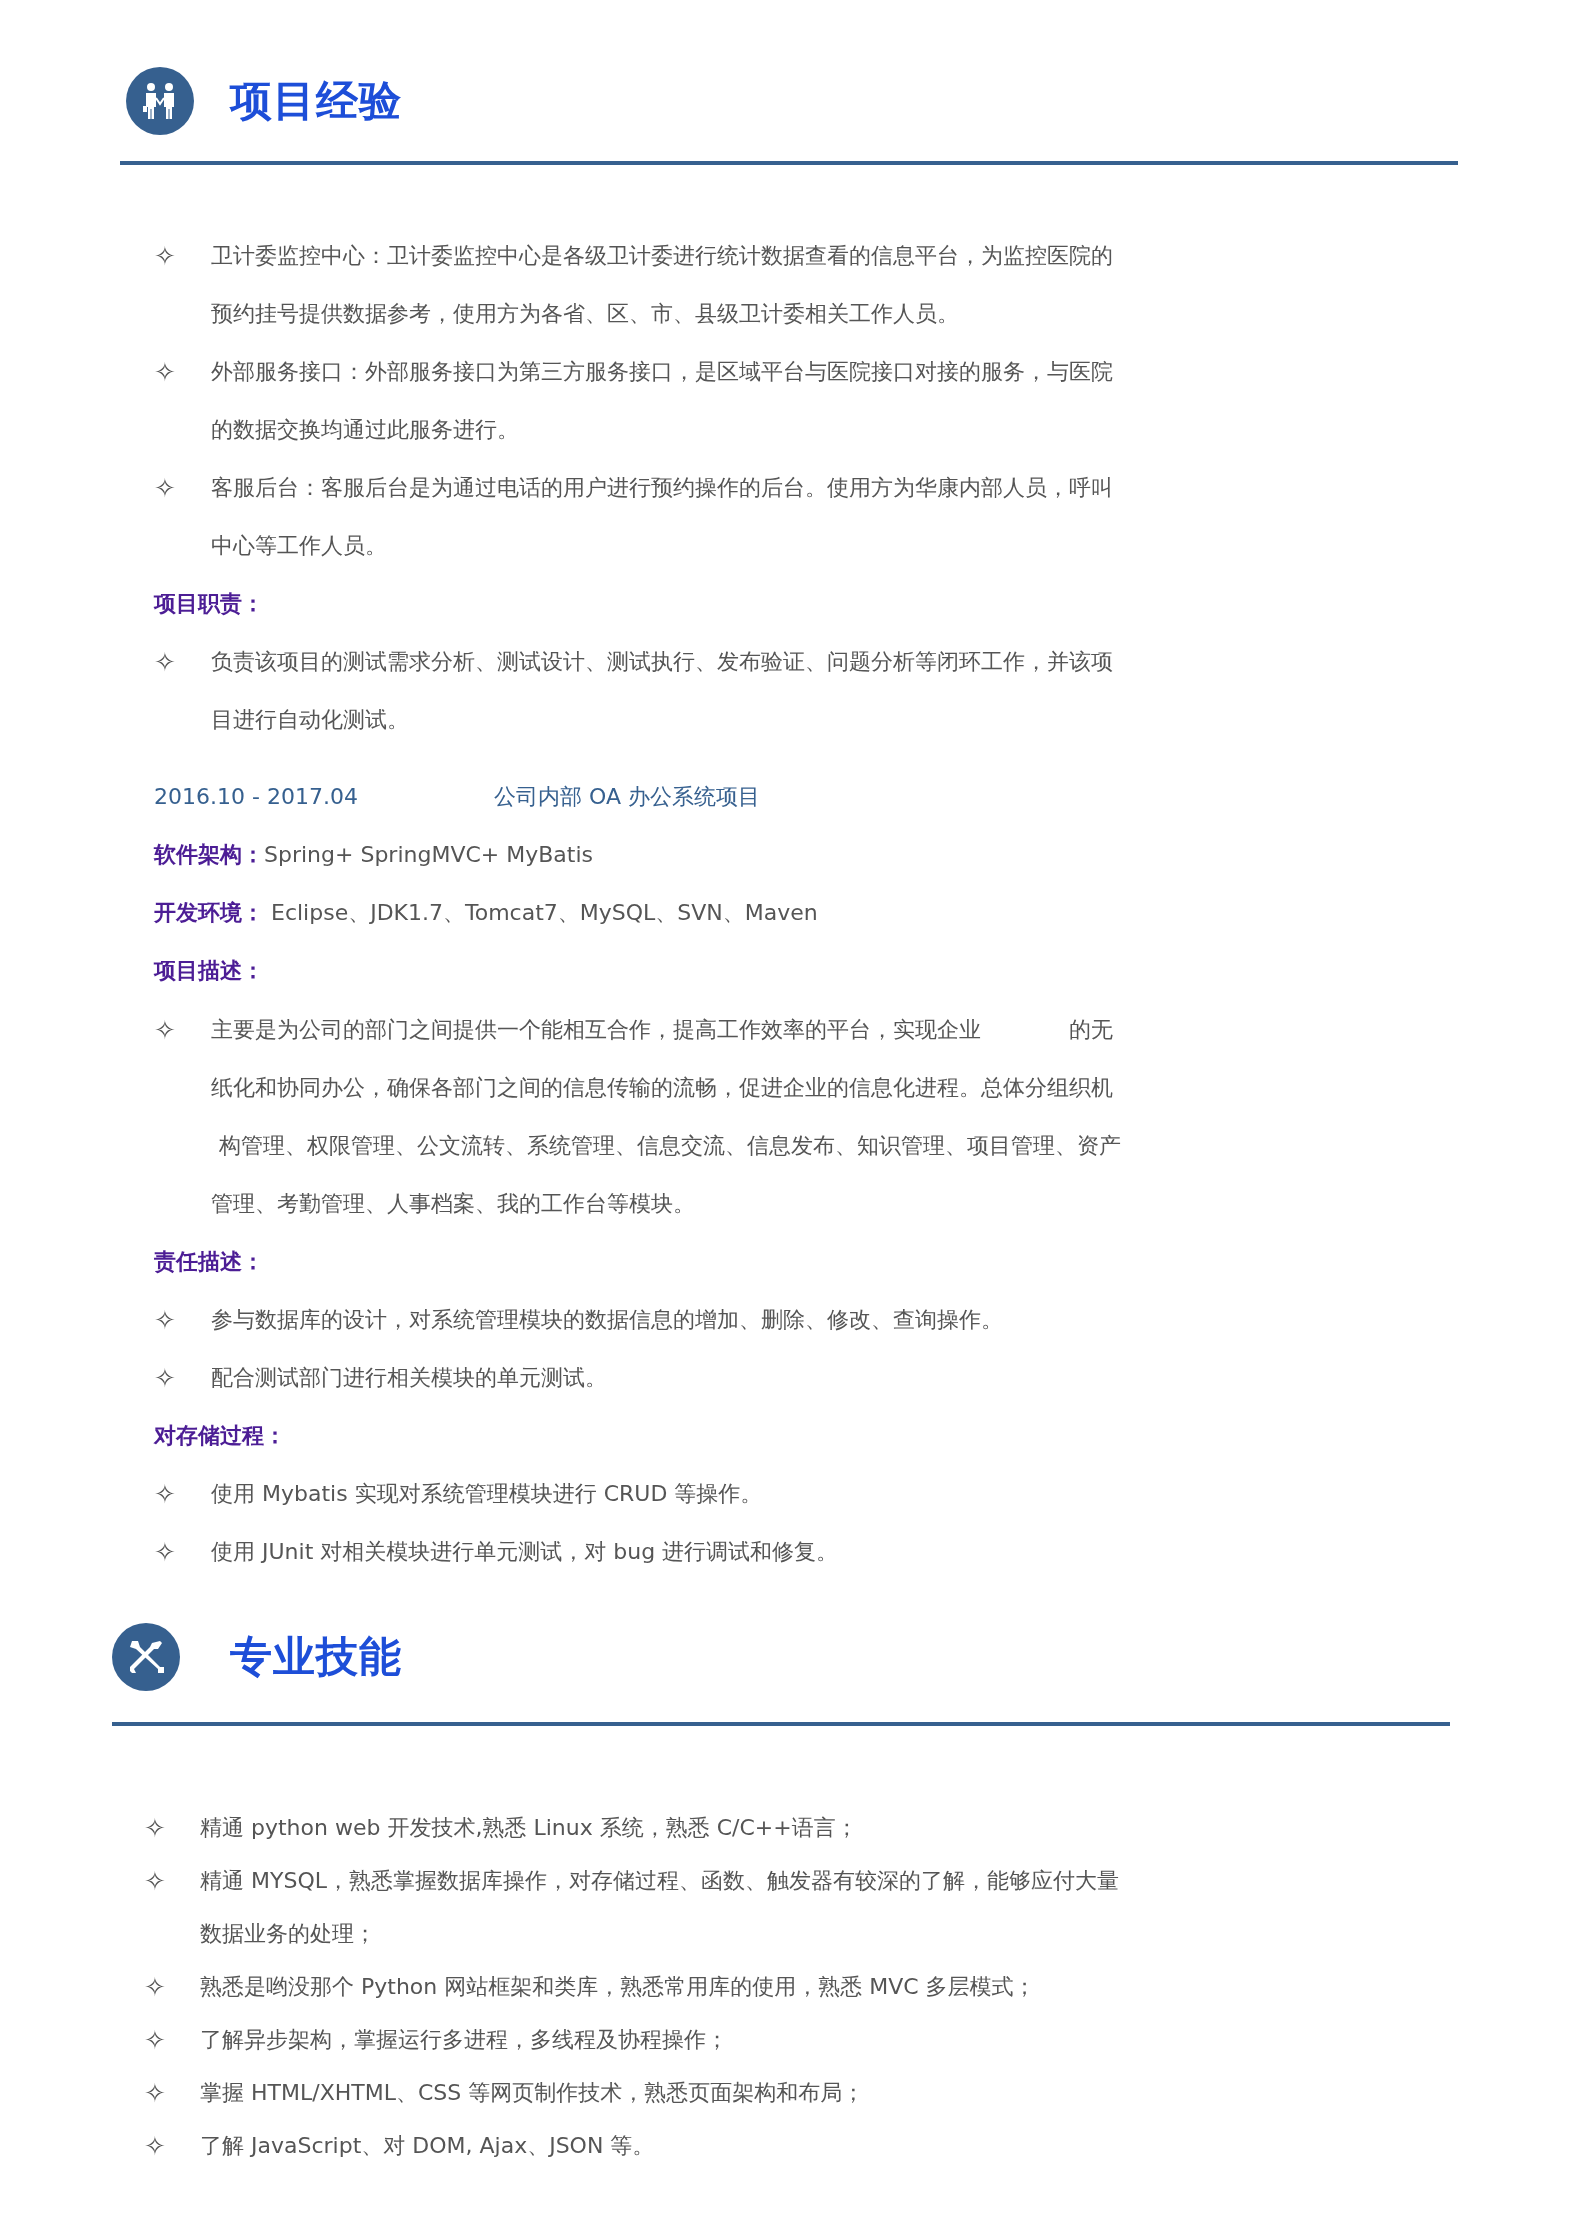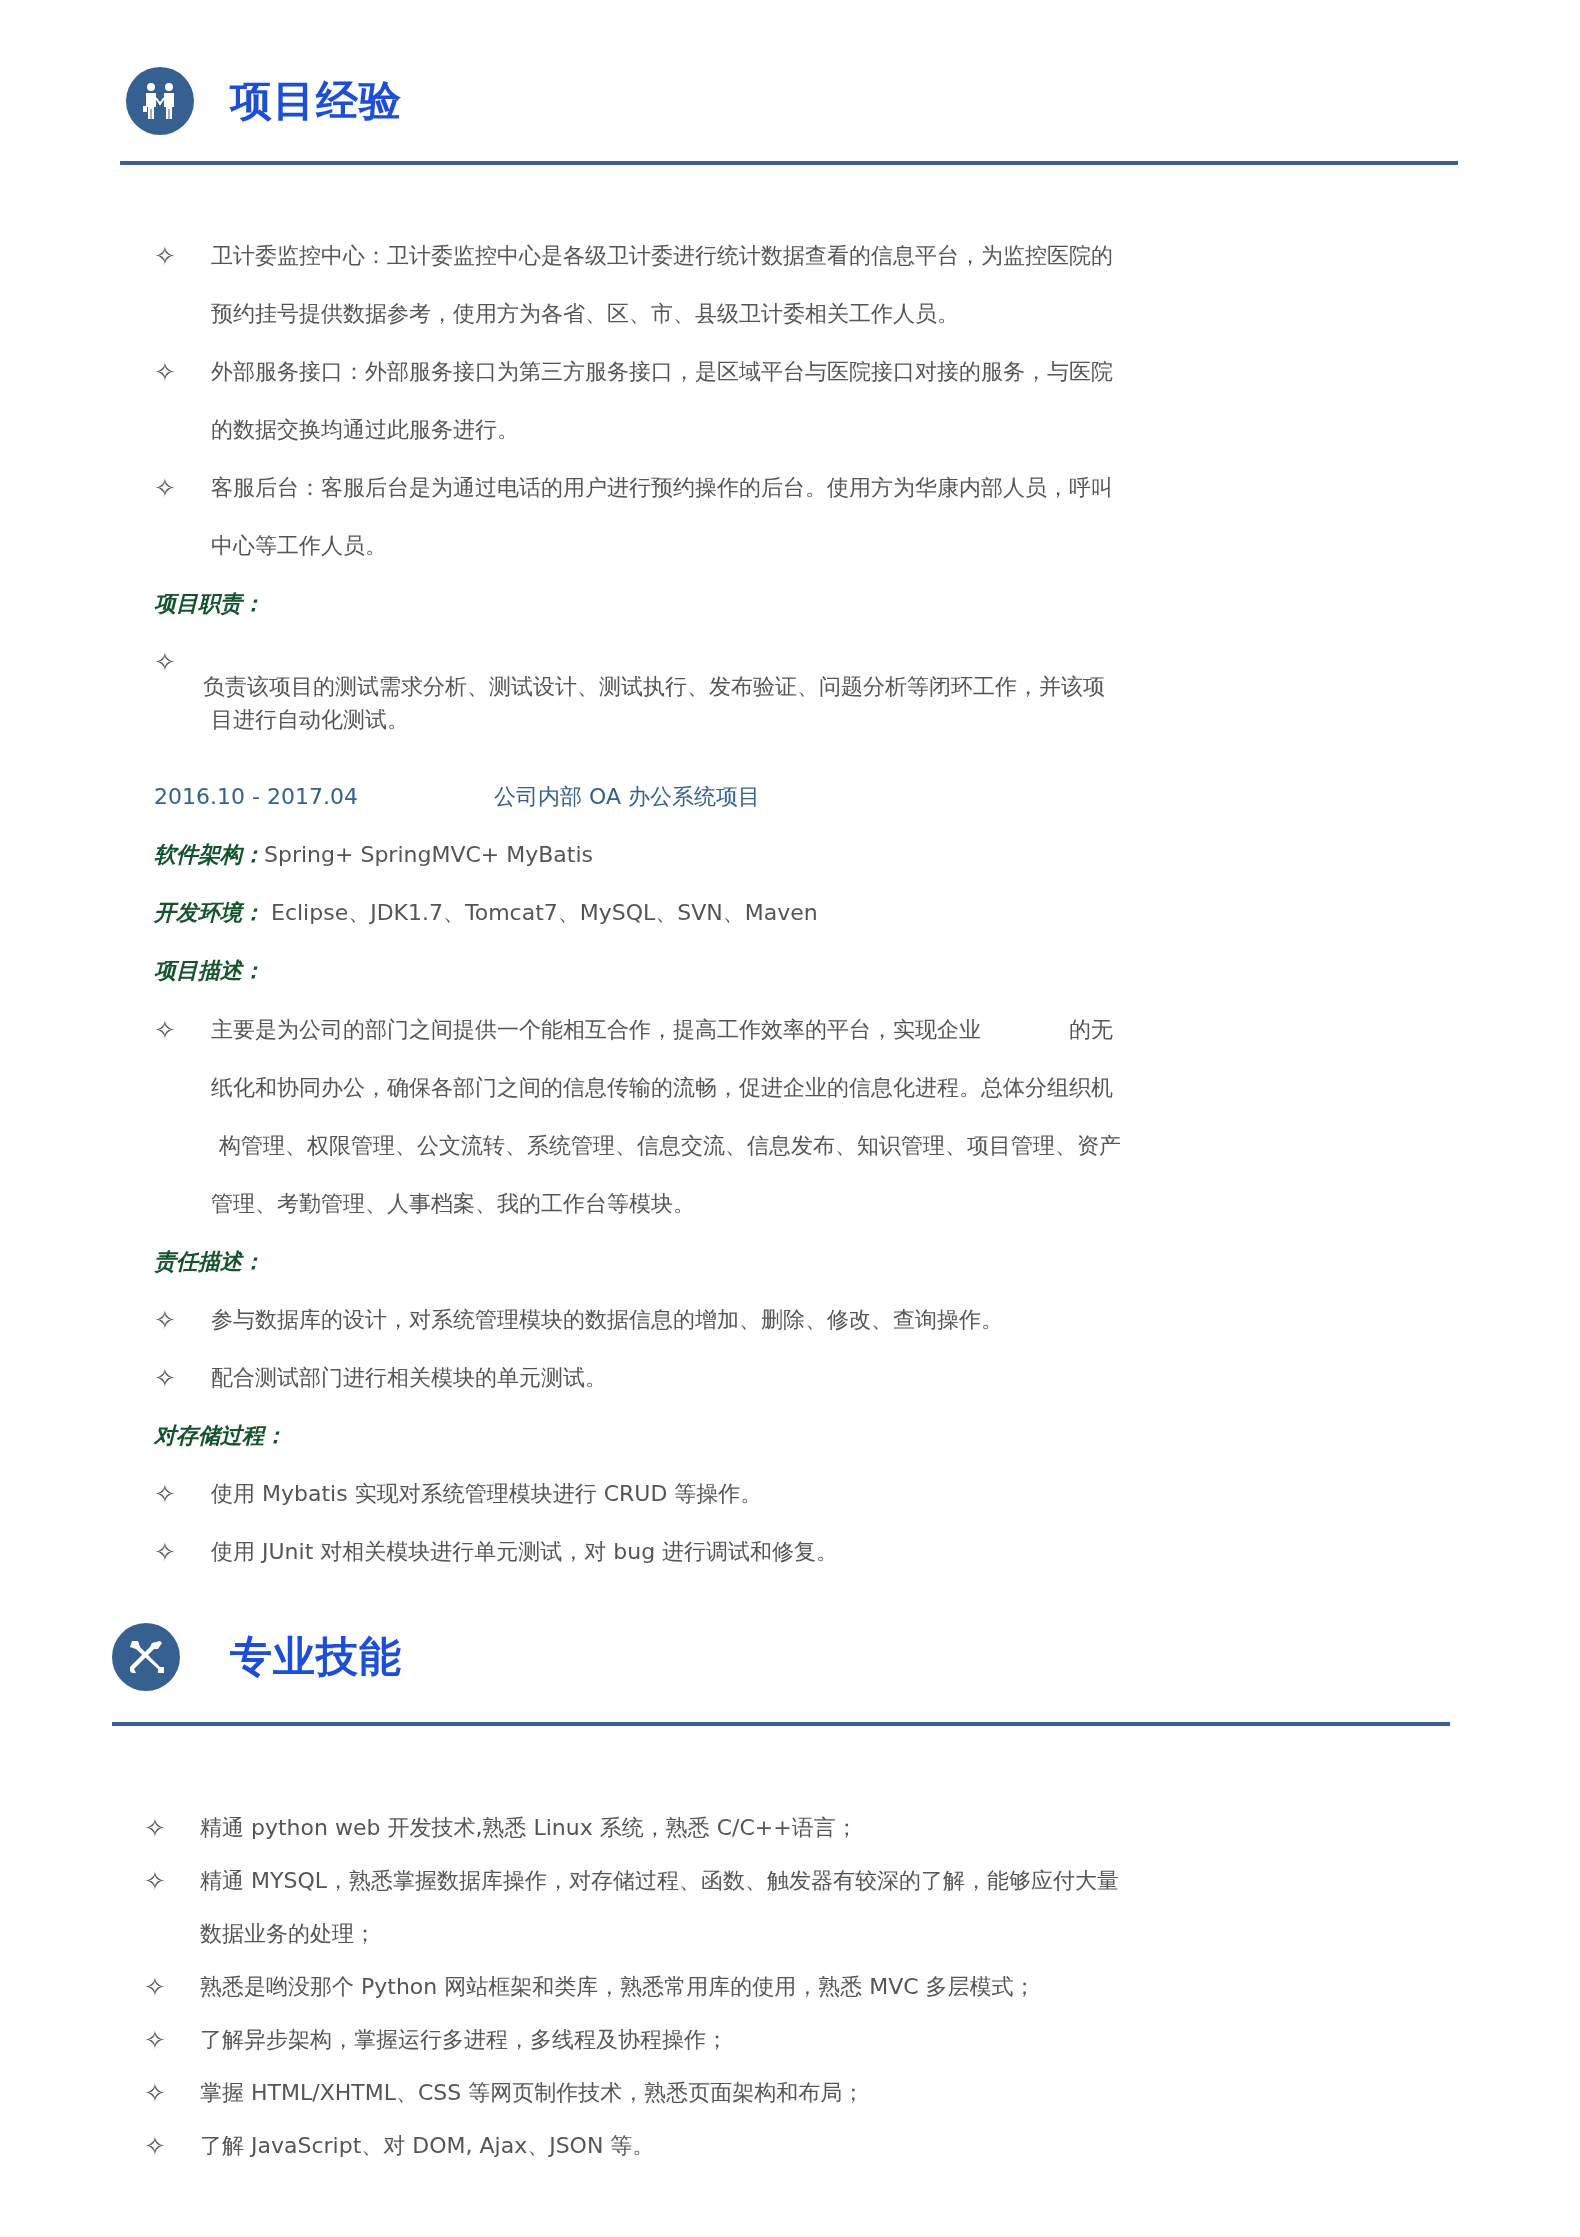--- a/index.html
+++ b/index.html
@@ -4,21 +4,21 @@
 <style>
   html, body { margin:0; padding:0; background:#ffffff; }
   body { width:1580px; height:2237px; position:relative; overflow:hidden;
          font-family:"DejaVu Sans","Liberation Sans",sans-serif; color:#555555; }
   .sec-head { position:absolute; display:flex; align-items:center; }
   .sec-icon { width:68px; height:68px; border-radius:50%; background:#36608f; display:flex; align-items:center; justify-content:center; }
   .sec-title { font-size:42px; font-weight:bold; color:#1d4ed8; margin-left:36px; letter-spacing:1px; }
   .divider { position:absolute; height:4px; background:#36608f; }
   .line { position:absolute; font-size:22px; white-space:nowrap; line-height:40px; }
   .bul { position:absolute; font-size:26px; line-height:40px; color:#555; }
-  .label { font-weight:bold; color:#14532d;font-style:italic; }
+  .label { font-weight:bold; color:#4c1d95; }
   .blue { color:#36608f; }
 </style>
 </head>
 <body>
 
 <div class="sec-head" style="left:126px; top:67px;">
   <div class="sec-icon">
     <svg width="46" height="46" viewBox="0 0 46 46">
       <circle cx="14" cy="9" r="4" fill="#fff"></circle>
       <circle cx="32" cy="9" r="4" fill="#fff"></circle>
@@ -41,21 +41,21 @@
   <div class="line" style="left:211px; top:352px;">外部服务接口：外部服务接口为第三方服务接口，是区域平台与医院接口对接的服务，与医院</div>
   <div class="line" style="left:211px; top:410px;">的数据交换均通过此服务进行。</div>
 
   <span class="bul" style="left:154px; top:468px;">✧</span>
   <div class="line" style="left:211px; top:468px;">客服后台：客服后台是为通过电话的用户进行预约操作的后台。使用方为华康内部人员，呼叫</div>
   <div class="line" style="left:211px; top:526px;">中心等工作人员。</div>
 </div>
 
 <div class="line label" style="left:154px; top:584px;">项目职责：</div>
 <span class="bul" style="left:154px; top:642px;">✧</span>
-<div class="line" style="left:203px; top:642px;margin-top:25px;">负责该项目的测试需求分析、测试设计、测试执行、发布验证、问题分析等闭环工作，并该项</div>
+<div class="line" style="left:211px; top:642px;">负责该项目的测试需求分析、测试设计、测试执行、发布验证、问题分析等闭环工作，并该项</div>
 <div class="line" style="left:211px; top:700px;">目进行自动化测试。</div>
 
 <div class="line blue" style="left:154px; top:777px;">2016.10 - 2017.04</div>
 <div class="line blue" style="left:494px; top:777px;">公司内部 OA 办公系统项目</div>
 
 <div class="line" style="left:154px; top:835px;">
   <span class="label">软件架构：</span><span>Spring+ SpringMVC+ MyBatis</span>
 </div>
 <div class="line" style="left:154px; top:893px;">
   <span class="label">开发环境：</span><span> Eclipse、JDK1.7、Tomcat7、MySQL、SVN、Maven</span>

